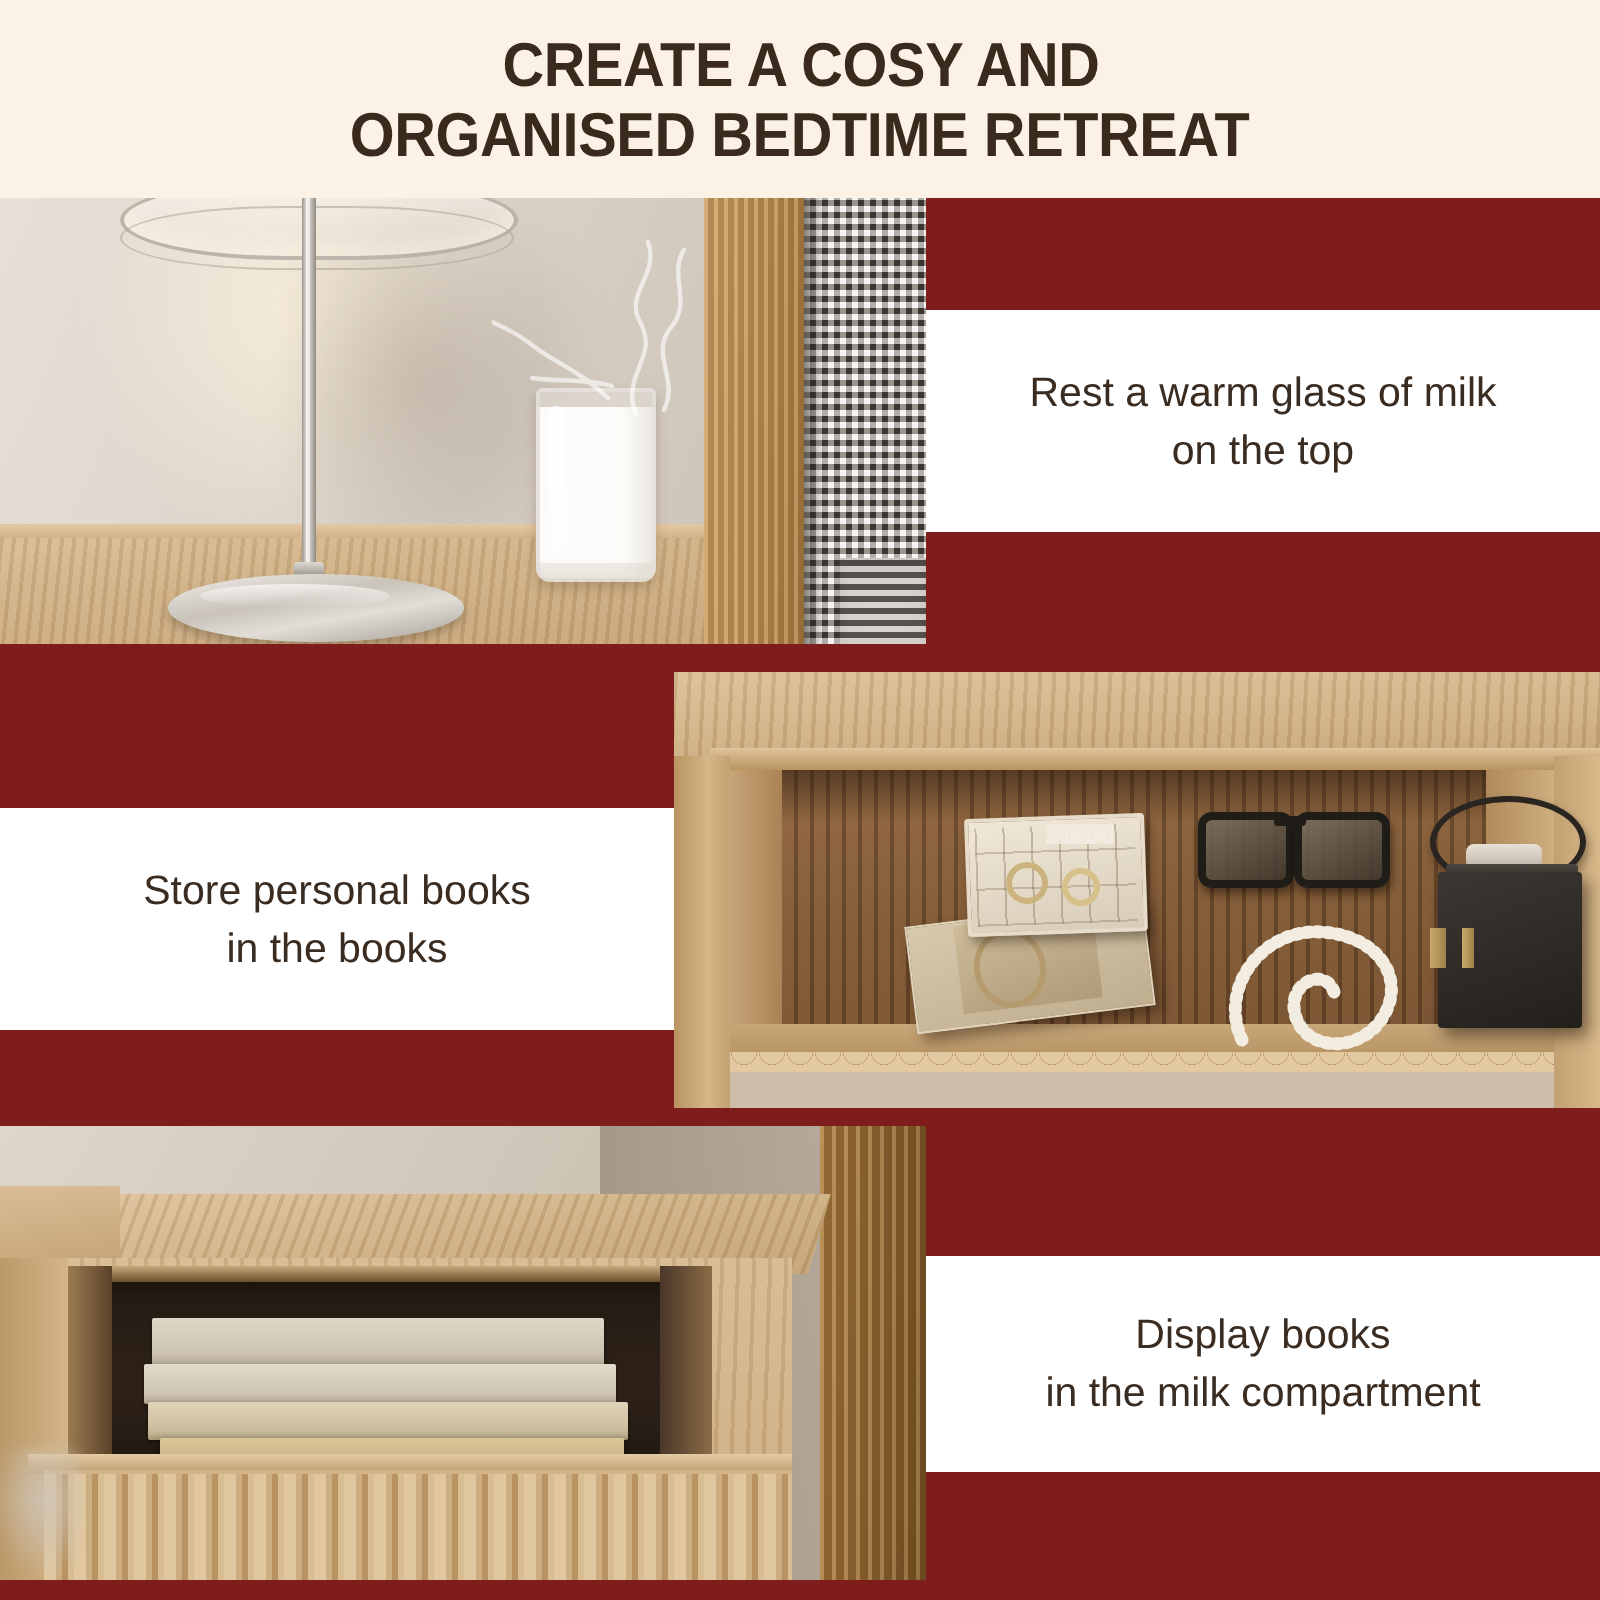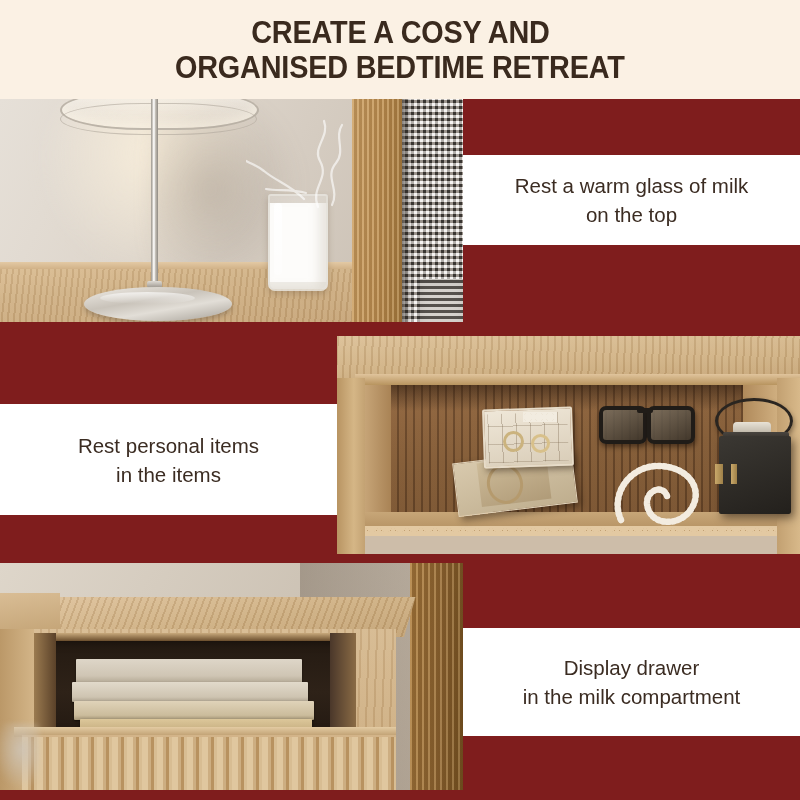--- a/index.html
+++ b/index.html
@@ -41,21 +41,21 @@
     display:flex;align-items:center;justify-content:center;
     text-align:center;
   }
   .caption p{
     margin:0;
     color:#3b2c22;
     font-size:20.5px;
     line-height:29px;
     font-weight:400;
   }
-  #cap-1{left:463px;top:155px;width:337px;height:90px;}
+  #cap-1{left:463px;top:155px;width:337px;height:111px;}
   #cap-2{left:0px;top:404px;width:337px;height:111px;}
   #cap-3{left:463px;top:628px;width:337px;height:108px;}
 
   
   .p1-wall{position:absolute;left:0;top:0;width:352px;height:223px;
     background:linear-gradient(115deg,#e6e0d8 0%,#ded6cc 42%,#cdc3b7 100%);}
   .p1-wall-glow{position:absolute;left:38px;top:-30px;width:230px;height:210px;
     border-radius:50%;
     background:radial-gradient(ellipse at 50% 40%,rgba(255,244,223,.75),rgba(255,240,215,0) 70%);
     filter:blur(10px);}
@@ -325,22 +325,22 @@
     <div class="p2-bracelet"></div>
     <div class="p2-bracelet-clasp"></div>
     <div class="p2-book-top"></div>
     <div class="p2-book"></div>
     <div class="p2-book-clasp1"></div>
     <div class="p2-book-clasp2"></div>
   </div>
 
   <div class="caption" id="cap-2">
     <p>
-      <span>Rest personal items</span><br>
-      <span>in the items</span>
+      <span>Store personal books</span><br>
+      <span>in the books</span>
     </p>
   </div>
 
   <div class="photo" id="photo-bot">
     <div class="p3-wall"></div>
     <div class="p3-wall-shadow"></div>
     <div class="p3-door"></div>
     <div class="p3-top"></div>
     <div class="p3-top-flat"></div>
     <div class="p3-body"></div>
@@ -356,18 +356,18 @@
       <div class="p3-bk p3-bk4"></div>
     </div>
     <div class="p3-plinth"></div>
     <div class="p3-drawer"></div>
     <div class="p3-flutes"></div>
     <div class="p3-leaf"></div>
   </div>
 
   <div class="caption" id="cap-3">
     <p>
-      <span>Display drawer</span><br>
+      <span>Display books</span><br>
       <span>in the milk compartment</span>
     </p>
   </div>
 
 </div>
 
 </body></html>

